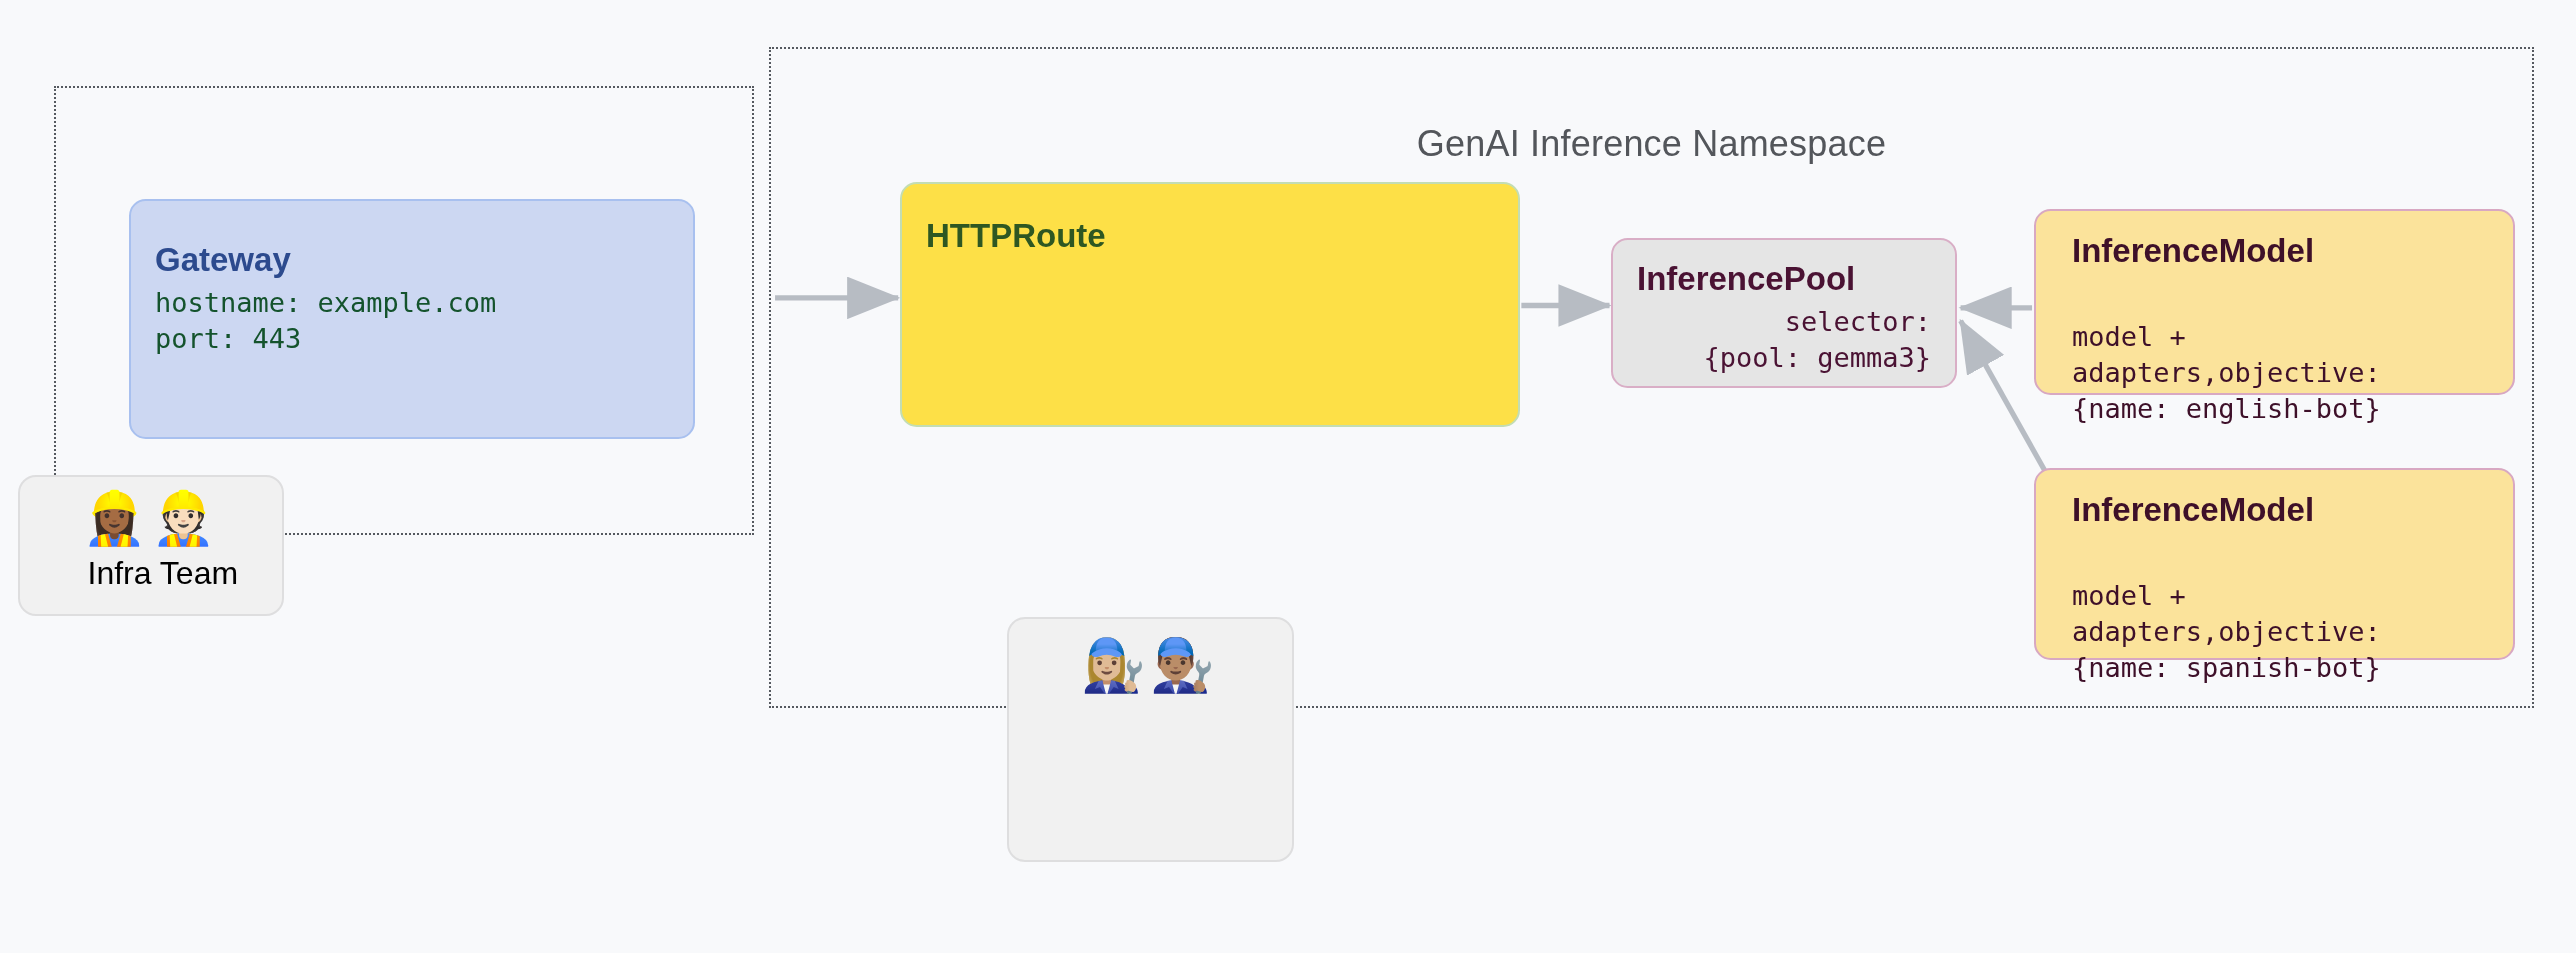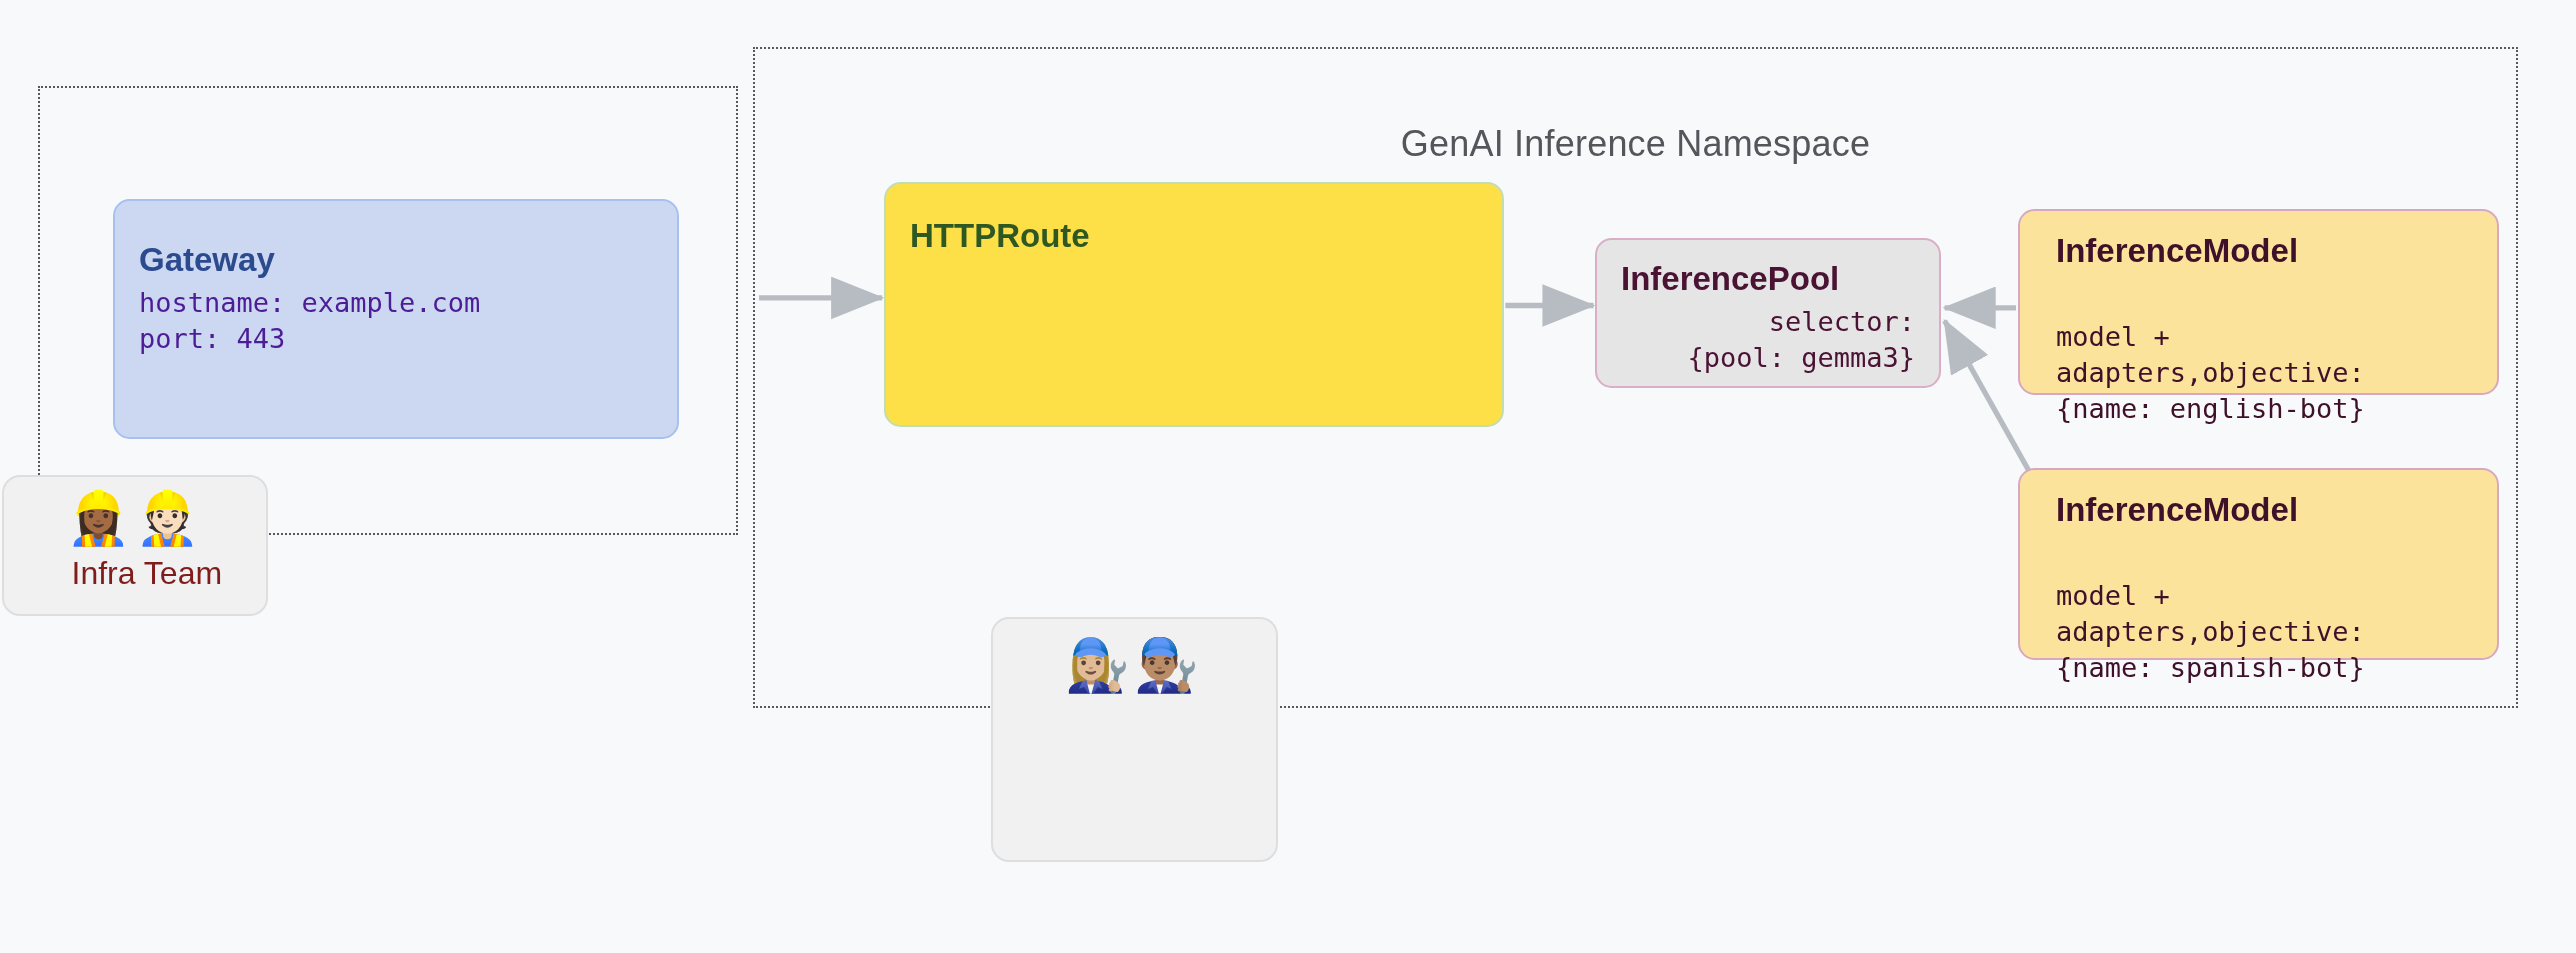--- a/index.html
+++ b/index.html
@@ -3,21 +3,21 @@
 <meta charset="utf-8">
 <style>
   html,body{margin:0;padding:0;}
   body{
     width:2576px;height:953px;
     background:#f8f9fb;
     font-family:"Liberation Sans", sans-serif;
     overflow:hidden;
     position:relative;
   }
-  #canvas{position:absolute;left:0;top:0;width:2344px;height:953px;}
+  #canvas{position:absolute;left:16px;top:0;width:2344px;height:953px;}
 
   
   .ns{
     position:absolute;
     border:2.3px dotted #55595f;
     box-sizing:border-box;
     background:transparent;
   }
   .ns-title{
     position:absolute;
@@ -59,21 +59,21 @@
     margin:0;
   }
 
   
   #box-gateway{
     left:113px;top:199px;width:566px;height:240px;
     background:#ccd7f2;border-color:#a8c0ef;
     padding-top:40px;
   }
   #box-gateway .b-title{color:#2c4a8e;}
-  #box-gateway .b-body{color:#4c1d95;}
+  #box-gateway .b-body{color:#14532d;}
 
   
   #box-httproute{
     left:884px;top:182px;width:620px;height:245px;
     background:#fde047;border-color:#c3ddb3;
     padding-top:33px;
   }
   #box-httproute .b-title{color:#2e5722;}
   #box-httproute .b-body{color:#2e5722;}
 
@@ -111,21 +111,21 @@
     justify-content:flex-start;
   }
   .team .emojis{
     font-size:52px;
     line-height:1;
     letter-spacing:4.6px;
     white-space:nowrap;
     font-family:"DejaVu Sans", sans-serif;
   }
   .team .team-label{
-    color:#7f1d1d;
+    color:#000000;
     font-size:32px;
     line-height:1.16;
     text-align:left;
     white-space:pre-line;
     margin-left:23px;
   }
   #team-infra{
     left:2.3px;top:475px;width:266px;height:141px;
     padding-top:15px;
   }

